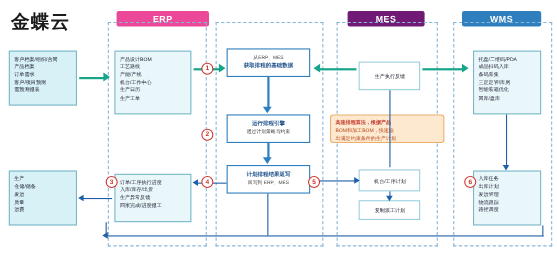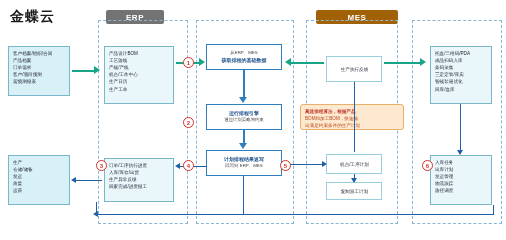--- a/index.html
+++ b/index.html
@@ -34,31 +34,32 @@
   .tri.l{border-top:4px solid transparent;border-bottom:4px solid transparent;border-right:6px solid #17a589;}
   .tri.d{border-left:4px solid transparent;border-right:4px solid transparent;border-top:6px solid #2f7fbf;}
   .tri.rb{border-top:3px solid transparent;border-bottom:3px solid transparent;border-left:5px solid #1f5fa8;}
   .tri.lb{border-top:3px solid transparent;border-bottom:3px solid transparent;border-right:5px solid #1f5fa8;}
   .tri.db{border-left:3px solid transparent;border-right:3px solid transparent;border-top:5px solid #1f5fa8;}
 
   .marker{position:absolute;width:9px;height:9px;border:1.4px solid #d0342c;border-radius:50%;
           color:#d0342c;font-size:6px;font-weight:bold;display:flex;align-items:center;justify-content:center;
           background:#ffffff;}
 
-  .title{position:absolute;font-size:14px;font-weight:bold;color:#1b1b1b;letter-spacing:1px;}
+  .title{position:absolute;font-size:17px;font-weight:bold;color:#1b1b1b;letter-spacing:1px;}
 </style>
 </head>
 <body>
 
 <div id="stage">
 
   <div class="title" style="left:10px;top:8px;">金蝶云</div>
 
-  <div class="hdr" style="left:106px;top:10px;width:58px;background:#737373;">ERP</div>
-  <div class="hdr" style="left:316px;top:10px;width:82px;background:#a16207;">MES</div>
+  <div class="hdr" style="left:106px;top:10px;width:84px;background:#ec4899;">ERP</div>
+  <div class="hdr" style="left:316px;top:10px;width:70px;background:#701a75;">MES</div>
+  <div class="hdr" style="left:420px;top:10px;width:72px;background:#2f7fbf;">WMS</div>
 
   <div class="lane" style="left:98px;top:20px;width:88px;height:202px;"></div>
   <div class="lane" style="left:196px;top:20px;width:96px;height:202px;"></div>
   <div class="lane" style="left:306px;top:20px;width:90px;height:202px;"></div>
   <div class="lane" style="left:412px;top:20px;width:88px;height:202px;"></div>
 
   <div class="box cyanfill" style="left:8px;top:46px;width:62px;height:50px;">
     <div>客户档案/组织/合同</div>
     <div>产品档案</div>
     <div>订单需求</div>

